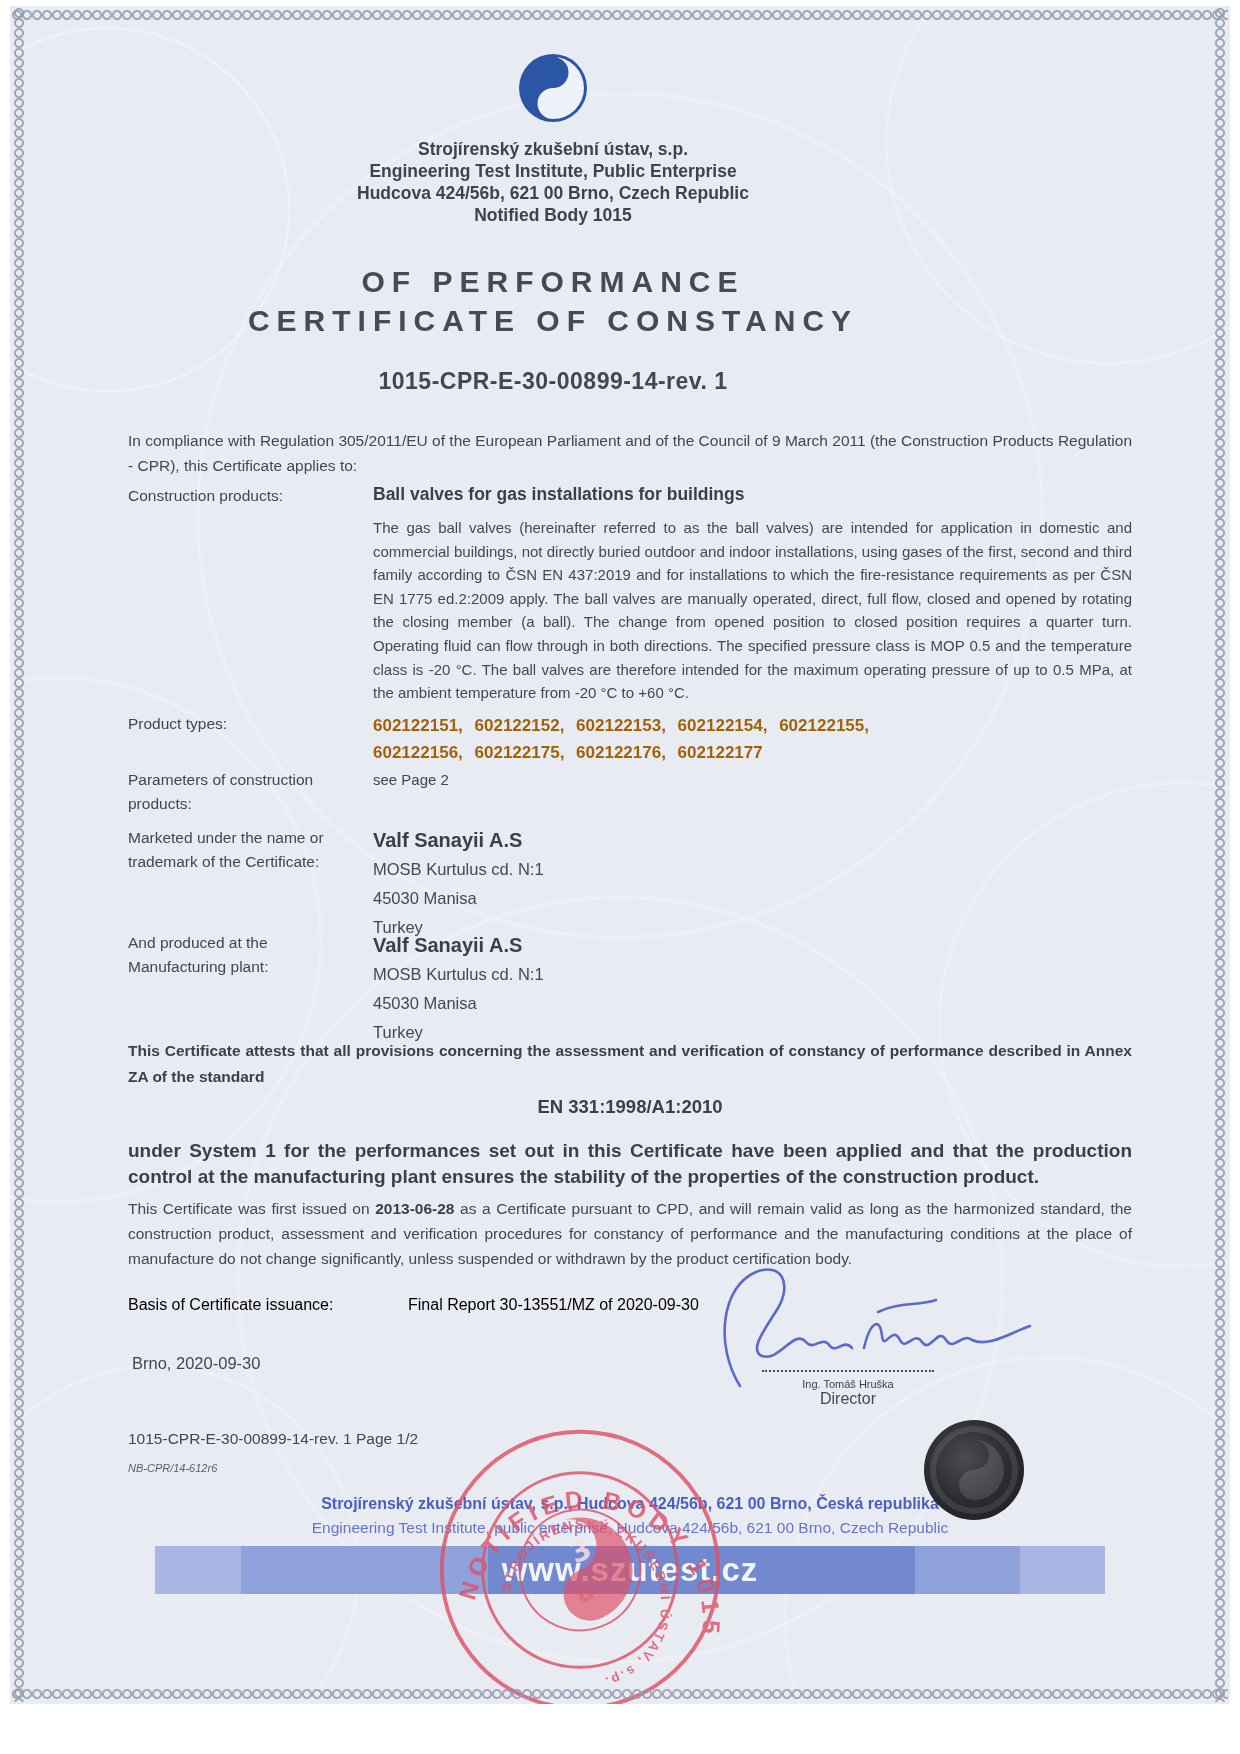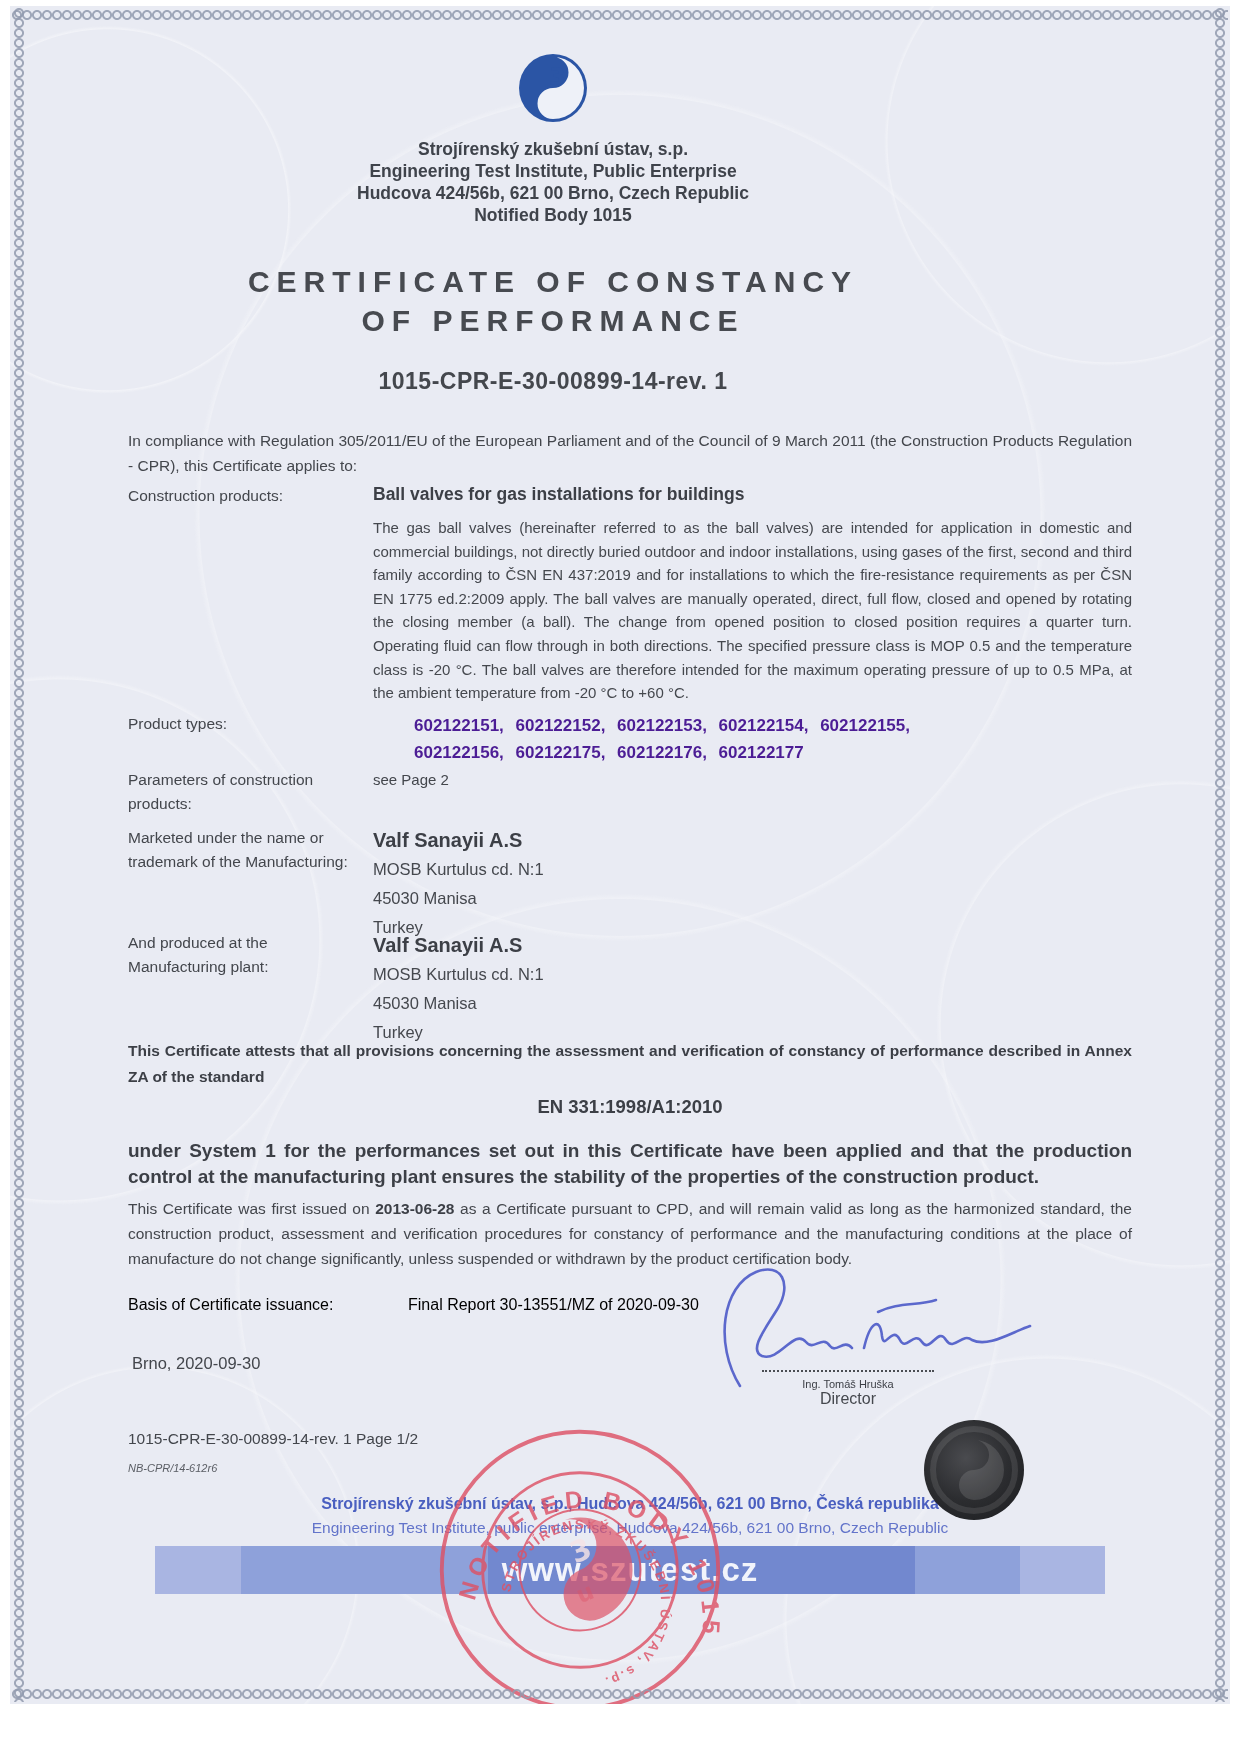--- a/index.html
+++ b/index.html
@@ -50,21 +50,21 @@
   .certno-block { top:362px; font-weight:bold; font-size:23px; letter-spacing:.5px; color:#44474d; }
 
   .body-col { position:absolute; left:118px; width:1004px; }
   .intro { top:422px; font-size:15.5px; line-height:25px; text-align:justify; }
 
   .frow { position:absolute; left:118px; width:1004px; display:grid; grid-template-columns:245px 759px; }
   .flabel { font-size:15.5px; line-height:24px; color:#43464c; }
   .fvalue { font-size:16px; line-height:24px; color:#43464c; }
   .prod-head { font-weight:bold; font-size:17.5px; color:#3c3f46; }
   .prod-desc { margin-top:11px; font-size:15px; line-height:23.6px; text-align:justify; color:#45484e; }
-  .types-val { font-weight:bold; font-size:17px; line-height:27px; word-spacing:7px; white-space:pre-line; color:#4c1d95;margin-left:41px; }
+  .types-val { font-weight:bold; font-size:17px; line-height:27px; word-spacing:7px; white-space:pre-line; color:#a16207; }
   .addr-name { font-weight:bold; font-size:20px; line-height:29px; color:#3c3f46; }
   .addr-line { font-size:16.5px; line-height:29px; color:#45484e; }
 
   .attest { top:1030px; font-weight:bold; font-size:15.5px; line-height:25.5px; text-align:justify; color:#3c3f46; }
   .standard { top:1090px; position:absolute; left:118px; width:1004px; text-align:center;
               font-weight:bold; font-size:18.5px; color:#3c3f46; }
   .system { top:1130px; font-weight:bold; font-size:19px; line-height:25.5px; text-align:justify; color:#3c3f46; }
   .validity { top:1188px; font-size:15.5px; line-height:25px; text-align:justify; }
   .validity b { color:#3c3f46; }
   .basis { top:1288px; display:grid; grid-template-columns:280px 724px; font-size:16px; }
@@ -114,22 +114,22 @@
     </div>
     <div class="org-lines">
       <div>Strojírenský zkušební ústav, s.p.</div>
       <div>Engineering Test Institute, Public Enterprise</div>
       <div>Hudcova 424/56b, 621 00 Brno, Czech Republic</div>
       <div>Notified Body 1015</div>
     </div>
   </div>
 
   <div class="centered-col title-block">
+    <div>OF PERFORMANCE</div>
     <div>CERTIFICATE OF CONSTANCY</div>
-    <div>OF PERFORMANCE</div>
   </div>
 
   <div class="centered-col certno-block">1015-CPR-E-30-00899-14-rev. 1</div>
 
   <div class="body-col intro txt" style="top:422px">In compliance with Regulation 305/2011/EU of the European Parliament and of the Council of 9 March 2011 (the Construction Products Regulation - CPR), this Certificate applies to:</div>
 
   <div class="frow" style="top:478px">
     <div class="flabel">Construction products:</div>
     <div>
       <div class="prod-head">Ball valves for gas installations for buildings</div>
@@ -142,21 +142,21 @@
     <div class="types-val">602122151,  602122152,  602122153,  602122154,  602122155,
 602122156,  602122175,  602122176,  602122177</div>
   </div>
 
   <div class="frow" style="top:762px">
     <div class="flabel" style="width:230px">Parameters of construction products:</div>
     <div class="fvalue" style="font-size:15px">see Page 2</div>
   </div>
 
   <div class="frow" style="top:820px">
-    <div class="flabel" style="width:242px">Marketed under the name or trademark of the Manufacturing:</div>
+    <div class="flabel" style="width:242px">Marketed under the name or trademark of the Certificate:</div>
     <div>
       <div class="addr-name">Valf Sanayii A.S</div>
       <div class="addr-line">MOSB Kurtulus cd. N:1</div>
       <div class="addr-line">45030 Manisa</div>
       <div class="addr-line">Turkey</div>
     </div>
   </div>
 
   <div class="frow" style="top:925px">
     <div class="flabel" style="width:230px">And produced at the Manufacturing plant:</div>

